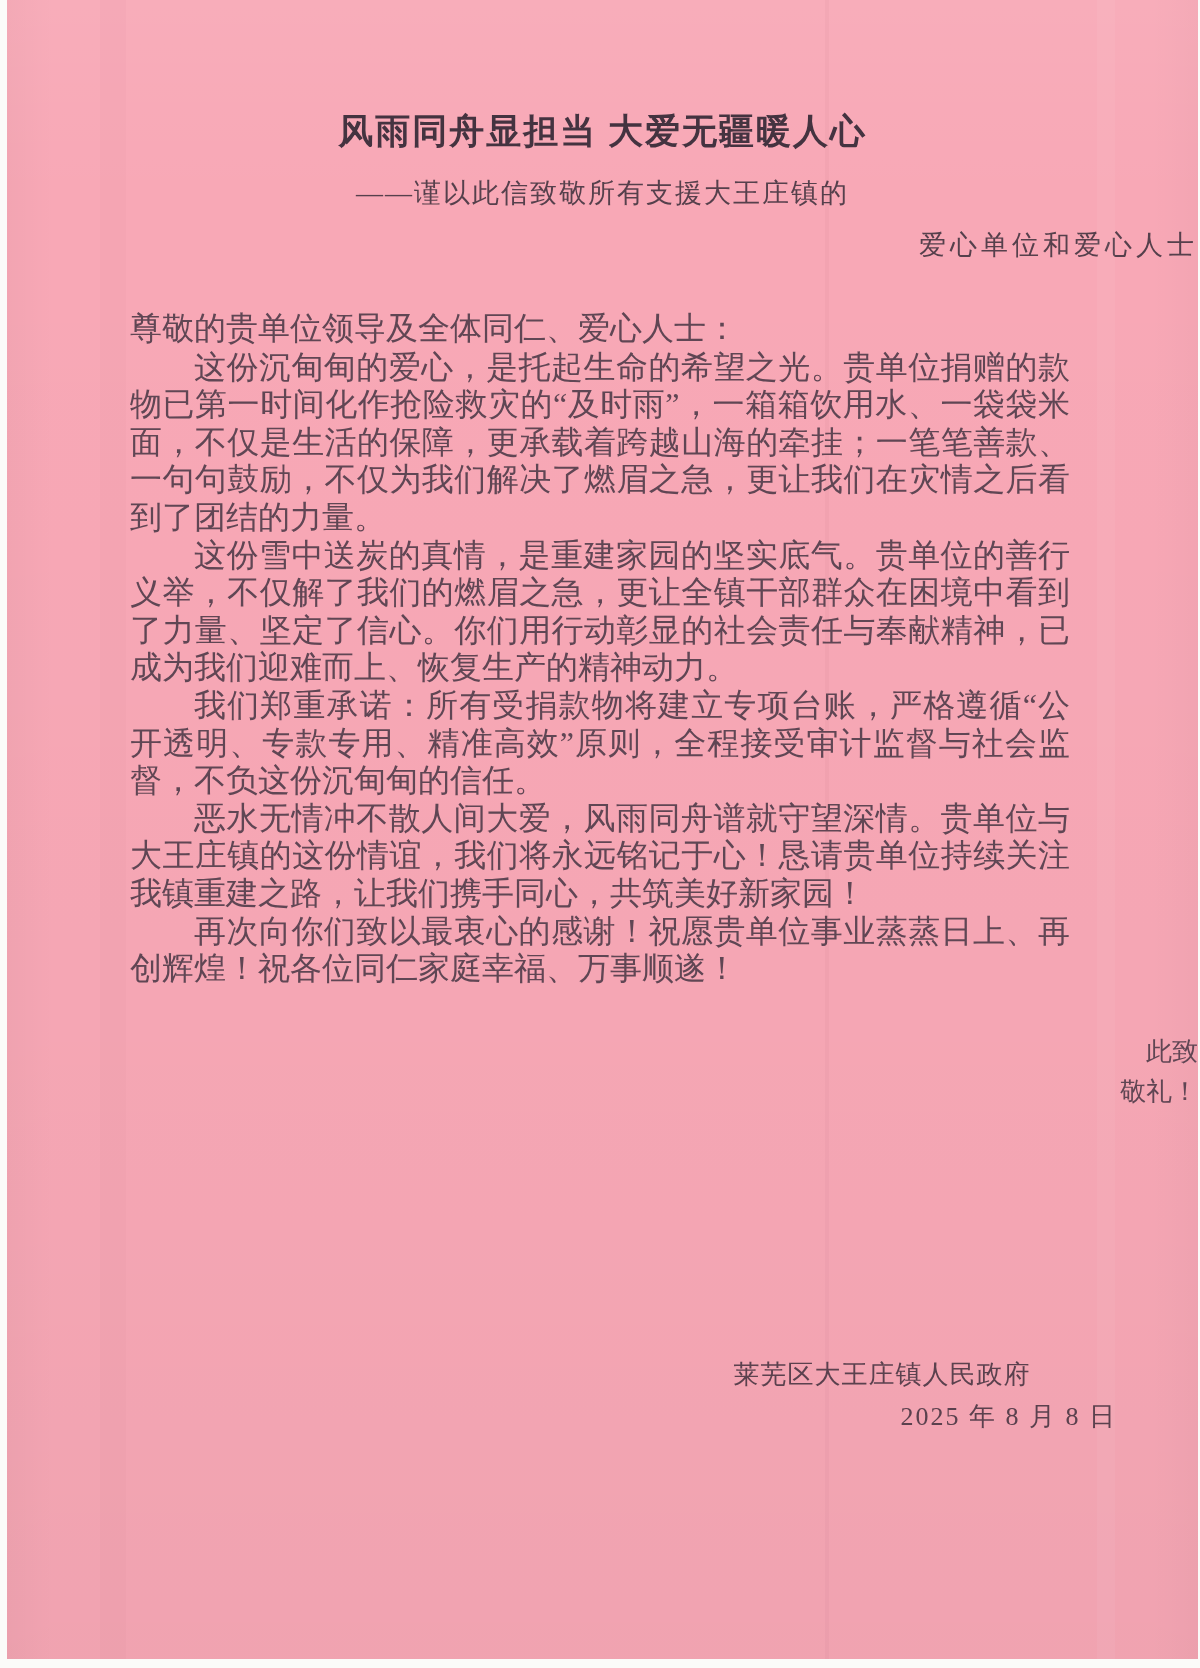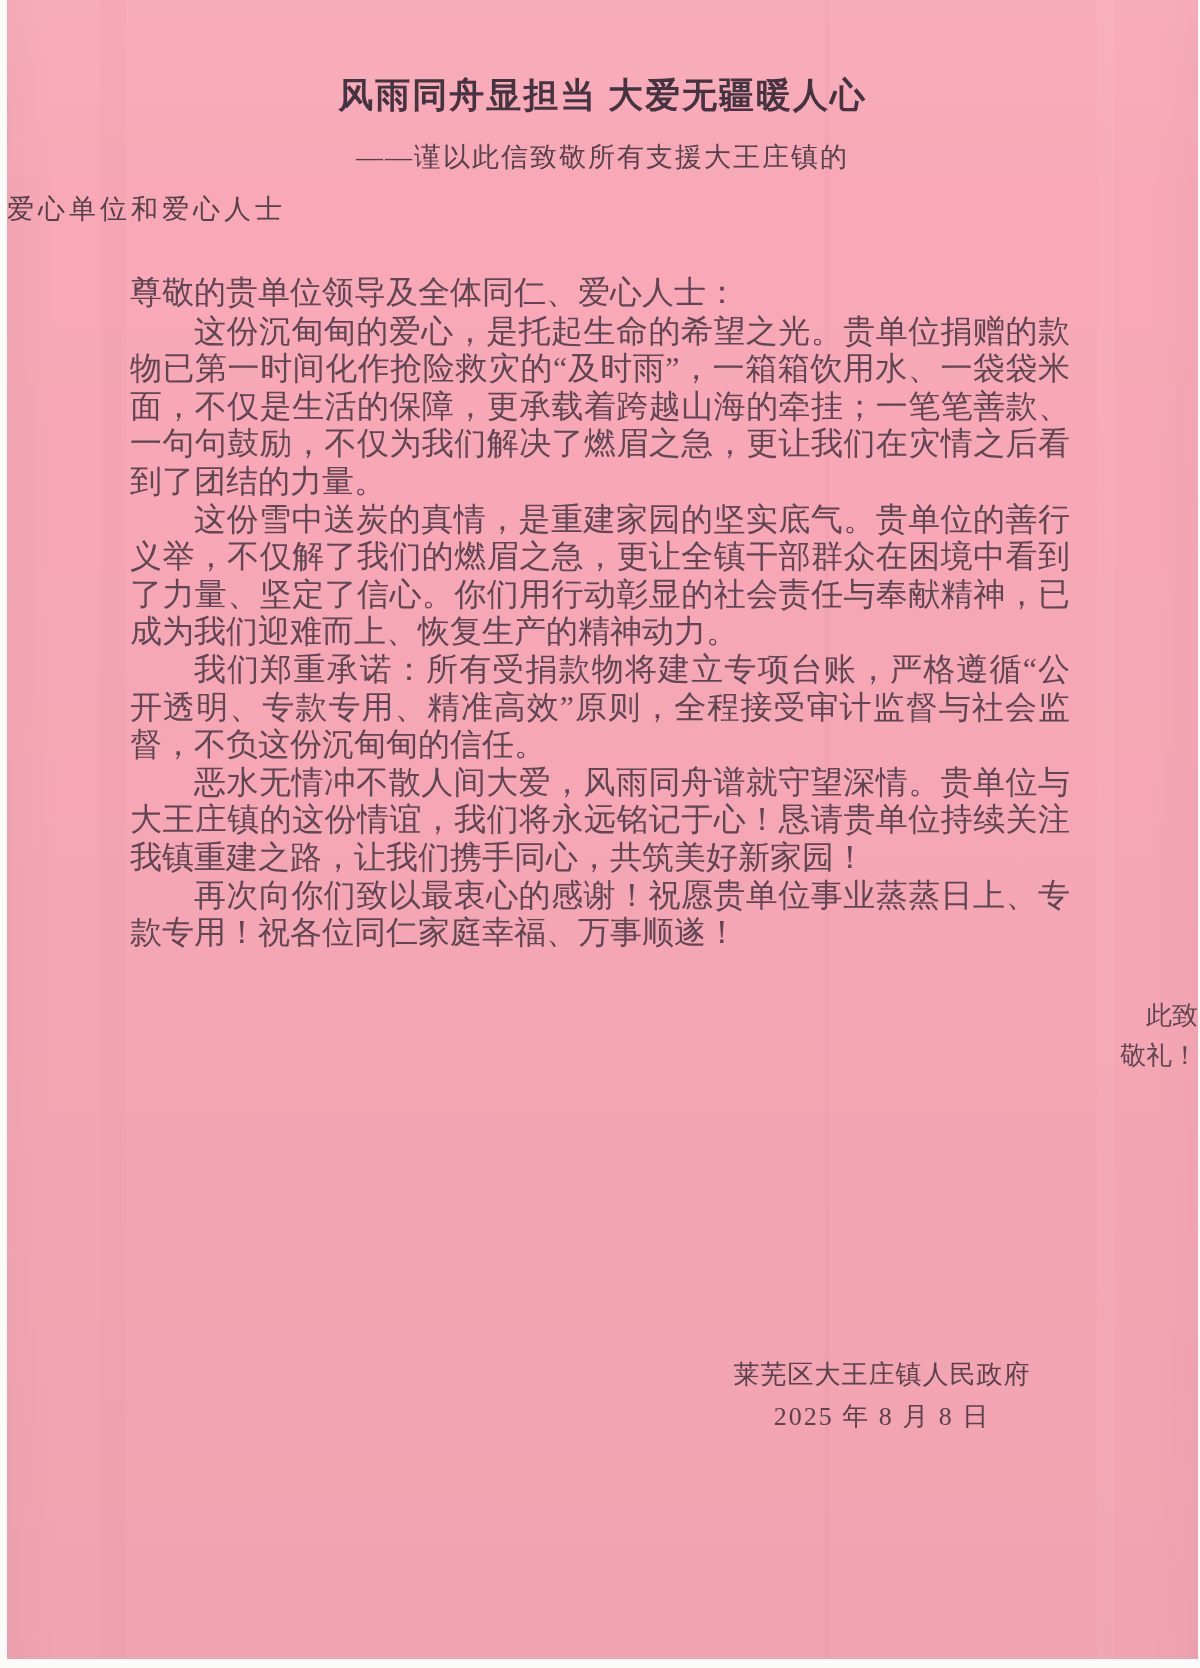--- a/index.html
+++ b/index.html
@@ -30,37 +30,37 @@
     position: absolute;
     top: 0; bottom: 0;
     pointer-events: none;
   }
   .streak-a { left: 93px;  width: 26px; background: rgba(120,60,80,0.025); }
   .streak-b { left: 818px; width: 4px;  background: rgba(120,60,80,0.04); }
   .streak-c { left: 1090px; width: 18px; background: rgba(255,255,255,0.05); }
 
   .letter-title {
     margin: 0;
-    padding-top: 72px;
+    padding-top: 108px;
     text-align: center;
     font-size: 35px;
     font-weight: bold;
     letter-spacing: 2px;
     color: #443340;
   }
   .letter-subtitle1 {
     margin: 20px 0 16px 0;
     text-align: center;
     font-size: 27px;
     color: #56404c;
     letter-spacing: 2px;
   }
   .letter-subtitle2 {
     margin: 11px 0 0 0;
-    text-align: left;
+    text-align: right;
     font-size: 27px;
     color: #56404c;
     letter-spacing: 4px;
   }
   .body-text {
     margin: 47px 128px 0 123px;   
     font-size: 32px;
     line-height: 37.6px;
     text-align: justify;
     color: #604654;
@@ -94,20 +94,21 @@
   }
   .signature .sig-line {
     margin: 0 0 16px 0;
     letter-spacing: 1px;
     line-height: 26px;
   }
   .signature .sig-date {
     margin: 0;
     letter-spacing: 2px;
     line-height: 26px;
+    text-align: right;
   }
 </style>
 </head>
 <body>
 
 <div class="scan-page">
   <div class="paper">
 
     <div class="streak streak-a"></div>
     <div class="streak streak-b"></div>
@@ -124,21 +125,21 @@
 
 
       <p class="para">这份沉甸甸的爱心，是托起生命的希望之光。贵单位捐赠的款物已第一时间化作抢险救灾的“及时雨”，一箱箱饮用水、一袋袋米面，不仅是生活的保障，更承载着跨越山海的牵挂；一笔笔善款、一句句鼓励，不仅为我们解决了燃眉之急，更让我们在灾情之后看到了团结的力量。</p>
 
       <p class="para">这份雪中送炭的真情，是重建家园的坚实底气。贵单位的善行义举，不仅解了我们的燃眉之急，更让全镇干部群众在困境中看到了力量、坚定了信心。你们用行动彰显的社会责任与奉献精神，已成为我们迎难而上、恢复生产的精神动力。</p>
 
       <p class="para">我们郑重承诺：所有受捐款物将建立专项台账，严格遵循“公开透明、专款专用、精准高效”原则，全程接受审计监督与社会监督，不负这份沉甸甸的信任。</p>
 
       <p class="para">恶水无情冲不散人间大爱，风雨同舟谱就守望深情。贵单位与大王庄镇的这份情谊，我们将永远铭记于心！恳请贵单位持续关注我镇重建之路，让我们携手同心，共筑美好新家园！</p>
 
-      <p class="para">再次向你们致以最衷心的感谢！祝愿贵单位事业蒸蒸日上、专款专用！祝各位同仁家庭幸福、万事顺遂！</p>
+      <p class="para">再次向你们致以最衷心的感谢！祝愿贵单位事业蒸蒸日上、再创辉煌！祝各位同仁家庭幸福、万事顺遂！</p>
     </div>
 
     <div class="closing">
       <p class="closing-line">此致</p>
       <p class="closing-line">敬礼！</p>
     </div>
 
     <div class="signature">
       <p class="sig-line">莱芜区大王庄镇人民政府</p>
       <p class="sig-date">2025 年 8 月 8 日</p>

